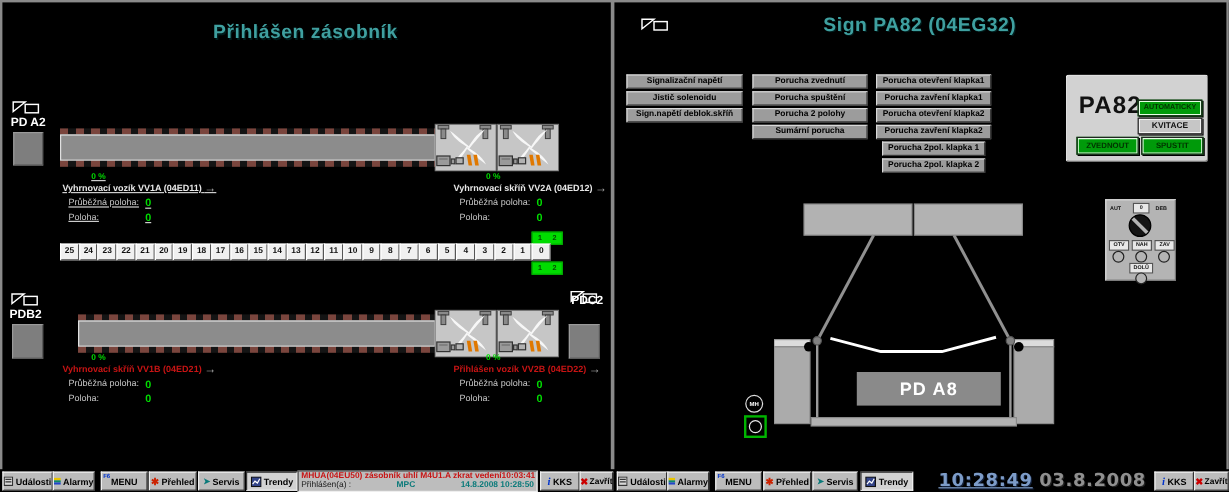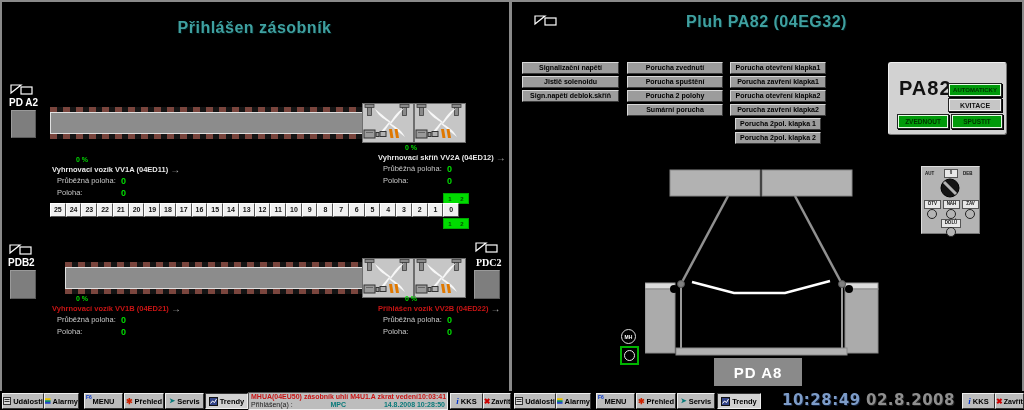--- a/index.html
+++ b/index.html
@@ -148,21 +148,21 @@
       <line x1="4" y1="29.5" x2="11" y2="29.5" stroke="#666"></line>
       <rect x="14" y="29.5" width="3" height="4" fill="#9a9a9a" stroke="#333"></rect>
       <rect x="18" y="28.5" width="6" height="5" fill="#b2b2b2" stroke="#333"></rect>
     </g>
   <g fill="#e07800">
       <path d="M27 26 l3 0 l1.5 9 l-3 0 Z"></path>
       <path d="M32.5 26 l3 0 l1.5 9 l-3 0 Z"></path>
     </g>
 </svg>
 
-<div class="abs cart" style="left:52px;top:156px;">
+<div class="abs cart" style="left:52px;top:144px;text-decoration:underline;">
   <div class="pct" style="margin-left:24px;">0 %</div>
   <div class="lbl"><span style="color:#e8e8e8">Vyhrnovací vozík VV1A (04ED11)</span> <span class="arrow">→</span></div>
   <div class="row">
       <span class="k">Průběžná poloha:</span>
       <span class="v">0</span>
     </div>
   <div class="row">
       <span class="k">Poloha:</span>
       <span class="v">0</span>
     </div>
@@ -221,21 +221,21 @@
 <svg class="abs cam" style="left:8px;top:242px;" viewBox="0 0 26 14">
   <polygon points="2,3 12,3 2,11" fill="none" stroke="#fff" stroke-width="1.2"></polygon>
   <rect x="12" y="5" width="11" height="7" fill="none" stroke="#fff" stroke-width="1.2"></rect>
 </svg>
 <div class="abs pdlabel" style="left:8px;top:257px;">PDB2</div>
 <div class="abs pdbox" style="left:10px;top:270px;width:24px;height:27px;"></div>
 <svg class="abs cam" style="left:474px;top:240px;" viewBox="0 0 26 14">
   <polygon points="2,3 12,3 2,11" fill="none" stroke="#fff" stroke-width="1.2"></polygon>
   <rect x="12" y="5" width="11" height="7" fill="none" stroke="#fff" stroke-width="1.2"></rect>
 </svg>
-<div class="abs pdlabel" style="left:476px;top:257px;font-family:Liberation Serif, serif;">PDC2</div>
+<div class="abs pdlabel" style="left:476px;top:245px;">PDC2</div>
 <div class="abs pdbox" style="left:474px;top:270px;width:24px;height:27px;"></div>
 
 <div class="abs track" style="left:65px;top:262px;width:298px;">
   <div class="ties"></div>
   <div class="band"></div>
   <div class="ties"></div>
 </div>
 <svg class="abs" style="left:362px;top:258px;" width="52" height="40" viewBox="0 0 52 40">
   <rect x="0.5" y="0.5" width="51" height="39" fill="#c6c6c6" stroke="#6e6e6e"></rect>
   <g fill="#8a8a8a" stroke="#3c3c3c" stroke-width="0.8">
@@ -282,21 +282,21 @@
       <rect x="18" y="28.5" width="6" height="5" fill="#b2b2b2" stroke="#333"></rect>
     </g>
   <g fill="#e07800">
       <path d="M27 26 l3 0 l1.5 9 l-3 0 Z"></path>
       <path d="M32.5 26 l3 0 l1.5 9 l-3 0 Z"></path>
     </g>
 </svg>
 
 <div class="abs cart" style="left:52px;top:295px;">
   <div class="pct" style="margin-left:24px;">0 %</div>
-  <div class="lbl"><span style="color:#C81414">Vyhrnovací vozík VV1B (04ED21)</span> <span class="arrow">→</span></div>
+  <div class="lbl"><span style="color:#C81414">Vyhrnovací skříň VV1B (04ED21)</span> <span class="arrow">→</span></div>
   <div class="row">
       <span class="k">Průběžná poloha:</span>
       <span class="v">0</span>
     </div>
   <div class="row">
       <span class="k">Poloha:</span>
       <span class="v">0</span>
     </div>
 </div>
 <div class="abs cart" style="left:378px;top:295px;">
@@ -305,21 +305,21 @@
   <div class="row">
       <span class="k">Průběžná poloha:</span>
       <span class="v">0</span>
     </div>
   <div class="row">
       <span class="k">Poloha:</span>
       <span class="v">0</span>
     </div>
 </div>
 
-<div class="abs panel-title" style="left:512px;top:13px;">Pluh PA82 (04EG32)</div>
+<div class="abs panel-title" style="left:512px;top:13px;">Sign PA82 (04EG32)</div>
 <svg class="abs cam" style="left:533px;top:13px;" viewBox="0 0 26 14">
   <polygon points="2,3 12,3 2,11" fill="none" stroke="#fff" stroke-width="1.2"></polygon>
   <rect x="12" y="5" width="11" height="7" fill="none" stroke="#fff" stroke-width="1.2"></rect>
 </svg>
 
 <div class="abs statcol" id="statcol1" style="left:522px;width:97px;">
 
 <div class="statusbox">Signalizační napětí</div>
     <div class="statusbox">Jistič solenoidu</div>
     <div class="statusbox">Sign.napětí deblok.skříň</div>
@@ -360,21 +360,21 @@
   <rect x="200" y="124" width="33" height="64" fill="#ababab" stroke="#8a8a8a"></rect>
   <circle cx="29" cy="124" r="4" fill="#000"></circle>
   <circle cx="204" cy="124" r="4" fill="#000"></circle>
   <line x1="36" y1="122" x2="36" y2="184" stroke="#9a9a9a" stroke-width="2"></line>
   <line x1="197" y1="122" x2="197" y2="184" stroke="#9a9a9a" stroke-width="2"></line>
   <rect x="31" y="183" width="171" height="7" fill="#b2b2b2" stroke="#8a8a8a"></rect>
   <circle cx="36" cy="119" r="3.5" fill="#808080" stroke="#555"></circle>
   <circle cx="197" cy="119" r="3.5" fill="#808080" stroke="#555"></circle>
   <polyline points="47,117 89,128 140,128 185,116" fill="none" stroke="#fff" stroke-width="2.5"></polyline>
 </svg>
-<div class="abs pda8" style="left:714px;top:310px;width:88px;height:28px;margin-top:48px;">PD A8</div>
+<div class="abs pda8" style="left:714px;top:310px;width:120px;height:28px;">PD A8</div>
 
 <div class="abs mhcirc" style="left:621px;top:329px;">MH</div>
 <div class="abs glampbox" style="left:620px;top:346px;">
   <div class="lamp"></div>
 </div>
 
 <div class="abs swpanel" style="left:921px;top:166px;width:57px;height:66px;">
   <div class="abs swlbl" style="left:3px;top:4px;">AUT</div>
   <div class="abs swbox" style="left:22px;top:2px;width:12px;height:7px;">0</div>
   <div class="abs swlbl" style="left:41px;top:4px;">DEB</div>
@@ -478,22 +478,22 @@
     <span style="color:#0a7a7a;font-size:7px;">➤</span>
     <span>Servis</span>
   </div>
   <div class="tb-btn pressed" style="left:717px;width:42px;">
     <svg width="9" height="9" viewBox="0 0 9 9">
         <rect x="0.5" y="0.5" width="8" height="8" fill="#334488" stroke="#111"></rect>
         <polyline points="1.5,6.5 3.5,4 5.5,5.5 7.5,2" fill="none" stroke="#fff"></polyline>
       </svg>
     <span>Trendy</span>
   </div>
-  <div class="abs clock-time" style="left:782px;top:1px;width:70px;text-align:right;">10:28:49</div>
-  <div class="abs clock-date" style="left:866px;top:1px;width:72px;text-align:center;">02.8.2008</div>
+  <div class="abs clock-time" style="left:782px;top:1px;width:70px;text-align:right;text-decoration:underline;">10:28:49</div>
+  <div class="abs clock-date" style="left:866px;top:1px;width:72px;text-align:center;">03.8.2008</div>
   <div class="tb-btn" style="left:962px;width:31px;">
     <span class="iico">i</span>
     <span>KKS</span>
   </div>
   <div class="tb-btn" style="left:995px;width:27px;font-size:7px;gap:1px;">
     <span class="xico">✖</span>
     <span>Zavřít</span>
   </div>
 </div>
 

